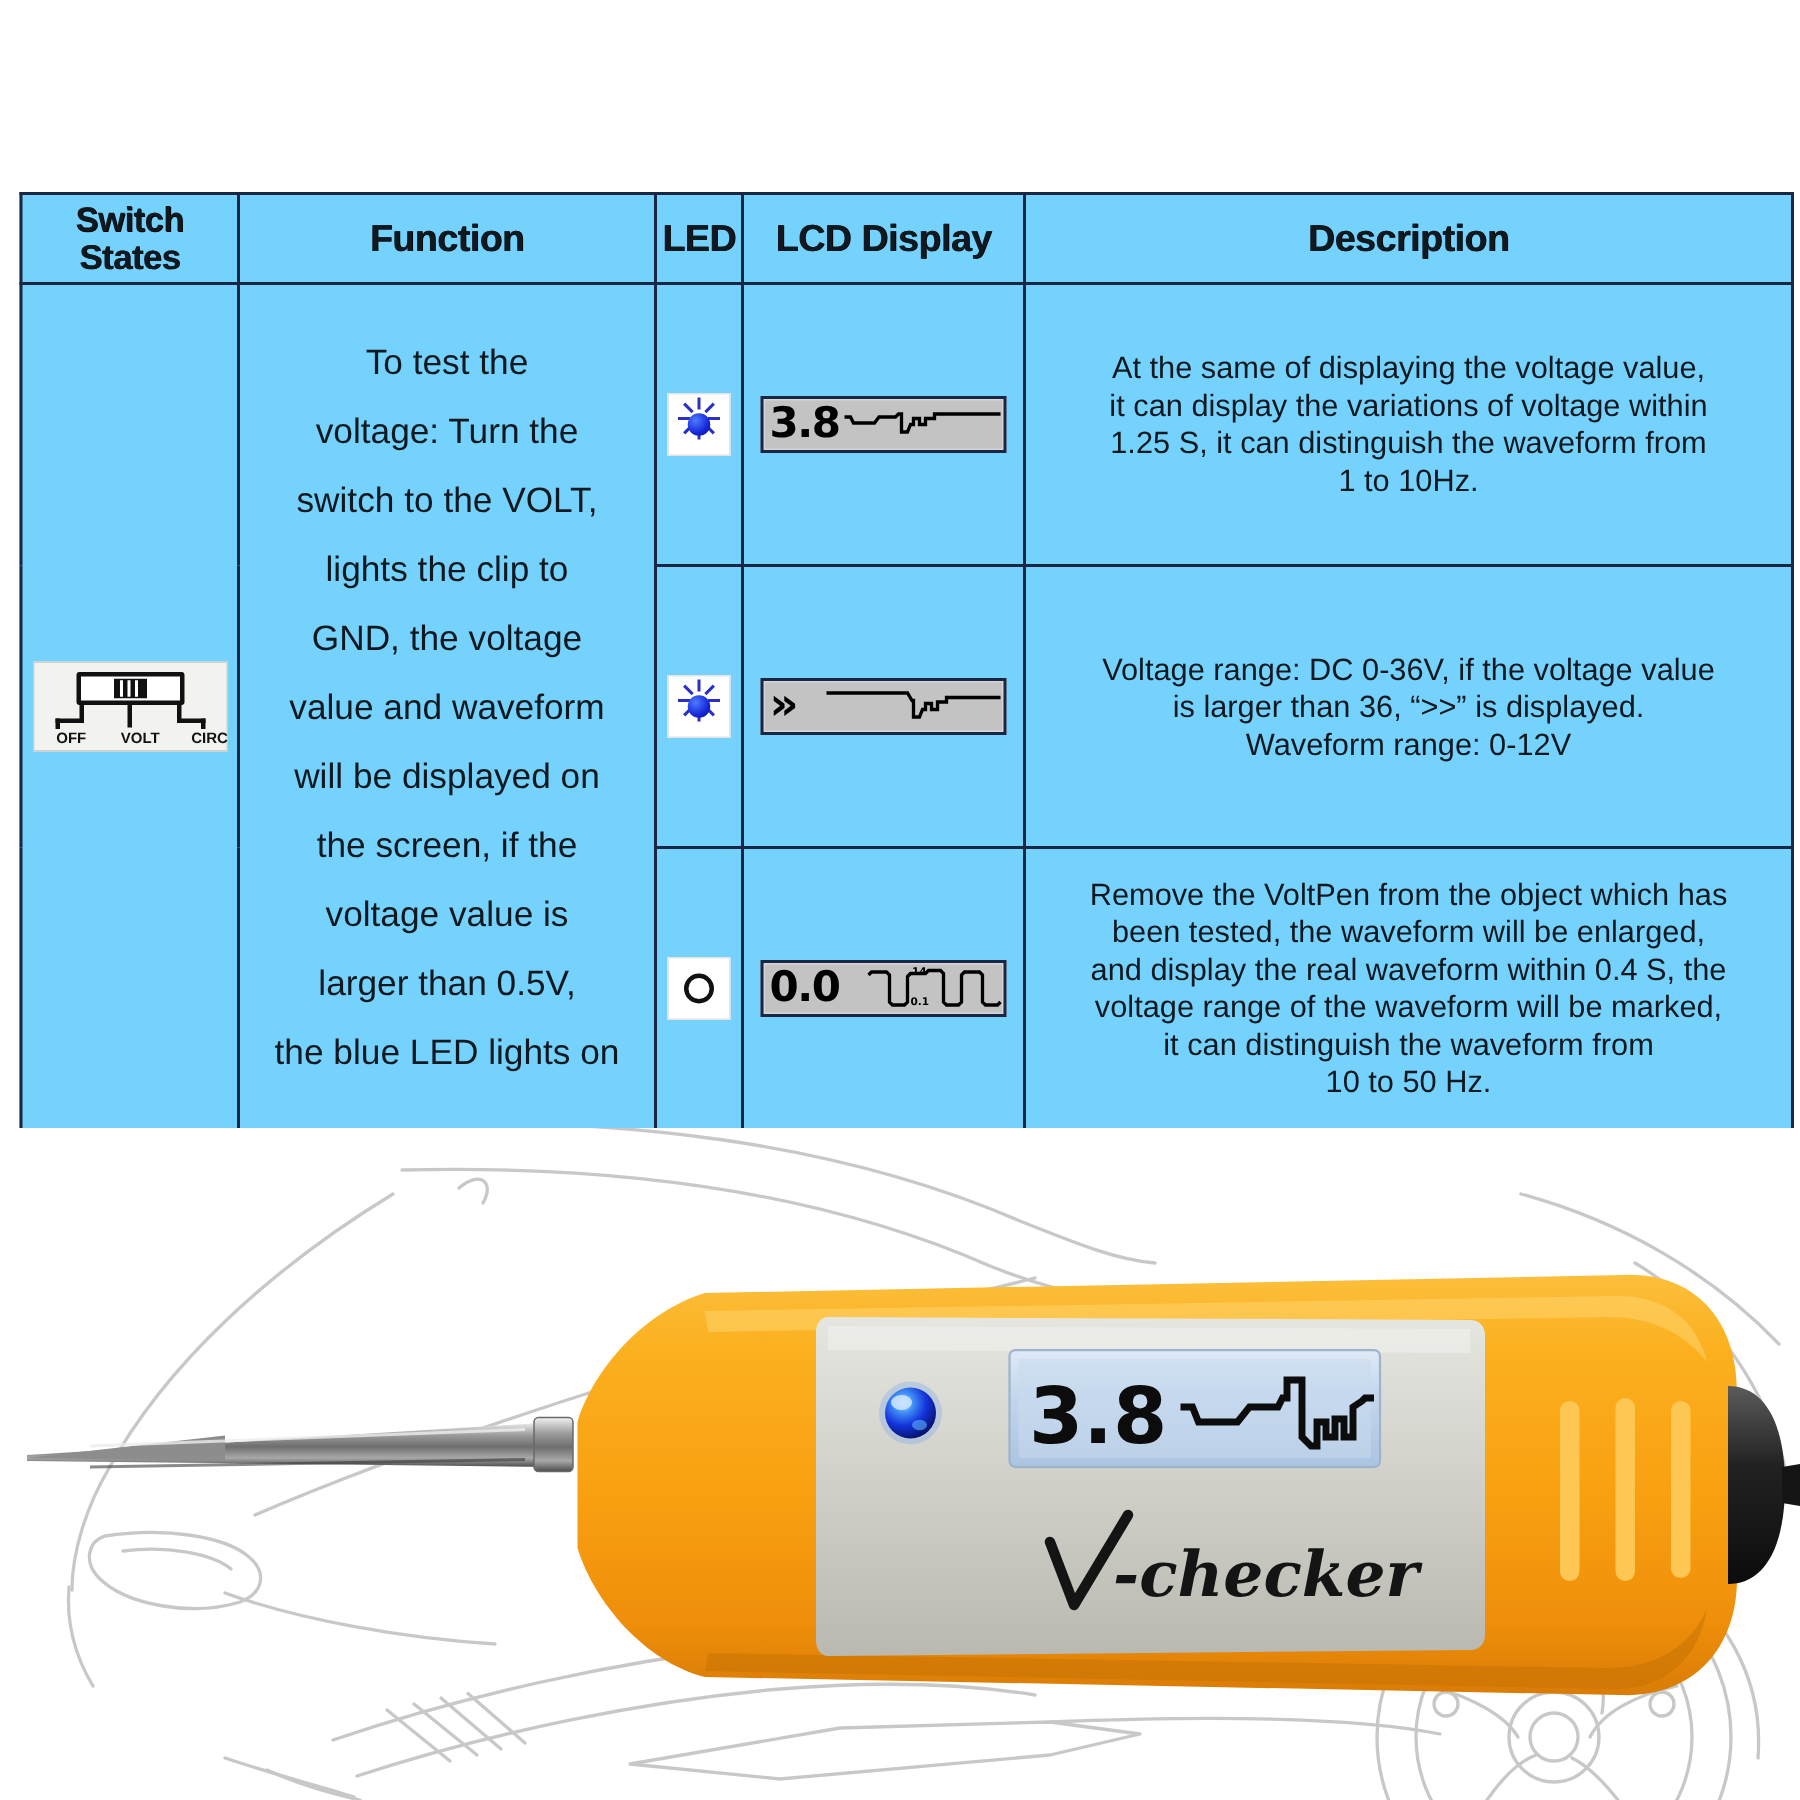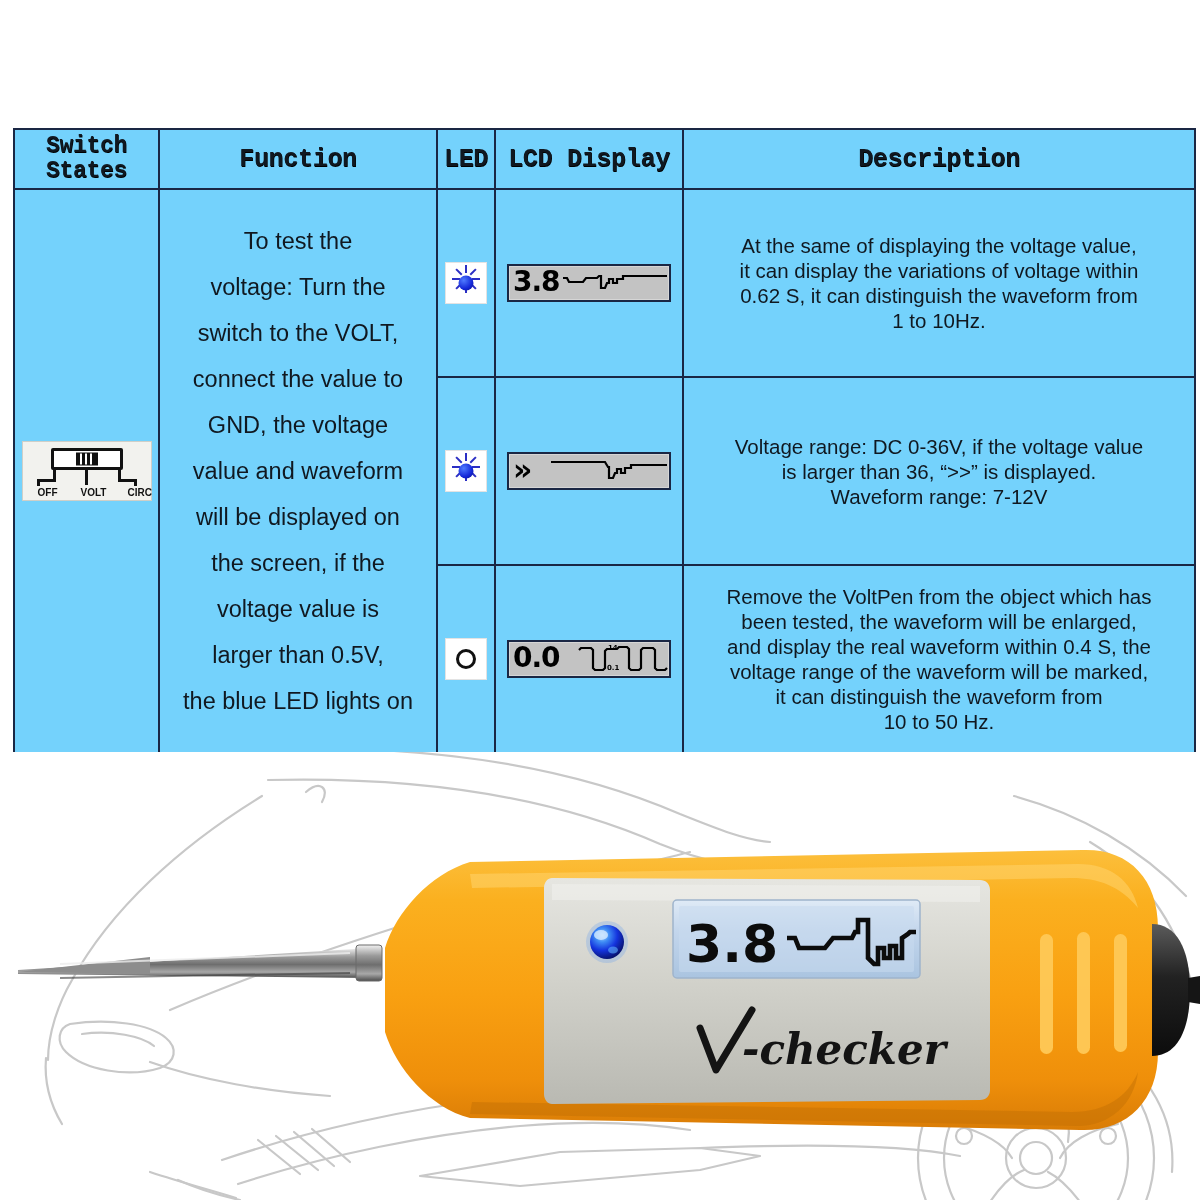--- a/index.html
+++ b/index.html
@@ -28,21 +28,20 @@
     text-align:center;
     color:#101820;
   }
   .hdr{
     font-weight:bold;
     font-size:25px;
     letter-spacing:-0.3px;
     height:58px;
     line-height:1.08;
     text-shadow:0.5px 0.5px 0 #000;
-    font-family:Liberation Mono, monospace;
   }
   .hdr.small{font-size:23px;}
 
   .col-switch{width:143px;}
   .col-func{width:276px;}
   .col-led{width:56px;}
   .col-lcd{width:186px;}
   .col-desc{width:510px;margin-left:47px;}
 
   
@@ -183,21 +182,21 @@
           <span class="sw-lbl" style="left:5px;">OFF</span>
           <span class="sw-lbl" style="left:48px;">VOLT</span>
           <span class="sw-lbl" style="left:95px;margin-top:41px;">CIRC</span>
         </div>
       </td>
 
       <td rowspan="3" class="col-func func-cell">
         <span class="ln">To test the</span>
         <span class="ln">voltage: Turn the</span>
         <span class="ln">switch to the VOLT,</span>
-        <span class="ln">connect the value to</span>
+        <span class="ln">lights the clip to</span>
         <span class="ln">GND, the voltage</span>
         <span class="ln">value and waveform</span>
         <span class="ln">will be displayed on</span>
         <span class="ln">the screen, if the</span>
         <span class="ln">voltage value is</span>
         <span class="ln">larger than 0.5V,</span>
         <span class="ln">the blue LED lights on</span>
       </td>
 
       <td class="col-led" style="height:186px;">
@@ -217,21 +216,21 @@
         <div class="lcd">
           <span class="val">3.8</span>
           <svg width="108" height="34" viewBox="0 0 108 34">
             <polyline fill="none" stroke="#000" stroke-width="2.2" points="2,12 6,12 8,16 22,16 25,12 36,12 38,10 40,10 40,22 44,22 46,17 48,17 48,13 52,13 52,17 56,17 56,13 60,13 62,13 62,10 66,10 100,10 106,10"></polyline>
           </svg>
         </div>
       </td>
       <td class="col-desc desc">
         <span class="ln">At the same of displaying the voltage value,</span>
         <span class="ln">it can display the variations of voltage within</span>
-        <span class="ln">0.62 S, it can distinguish the waveform from</span>
+        <span class="ln">1.25 S, it can distinguish the waveform from</span>
         <span class="ln">1 to 10Hz.</span>
       </td>
     </tr>
 
     <tr>
       <td class="col-led" style="height:186px;">
         <div class="led-box">
           <span class="ray" style="transform:translate(-50%,-50%) rotate(0deg) translateY(-14px);"></span>
           <span class="ray" style="transform:translate(-50%,-50%) rotate(45deg) translateY(-14px);"></span>
           <span class="ray" style="transform:translate(-50%,-50%) rotate(90deg) translateY(-14px);"></span>
@@ -247,21 +246,21 @@
         <div class="lcd">
           <span class="gt">»</span>
           <svg width="120" height="34" viewBox="0 0 120 34">
             <polyline fill="none" stroke="#000" stroke-width="2.2" points="2,8 56,8 59,13 60,13 60,24 64,24 66,19 68,19 68,15 72,15 72,19 76,19 76,14 82,14 82,11 88,11 118,11"></polyline>
           </svg>
         </div>
       </td>
       <td class="col-desc desc">
         <span class="ln">Voltage range: DC 0-36V, if the voltage value</span>
         <span class="ln">is larger than 36,  “&gt;&gt;” is displayed.</span>
-        <span class="ln">Waveform range: 7-12V</span>
+        <span class="ln">Waveform range: 0-12V</span>
       </td>
     </tr>
 
     <tr>
       <td class="col-led" style="height:186px;">
         <div class="led-box">
           <span class="led-off-ring"></span>
         </div>
       </td>
       <td class="col-lcd">

